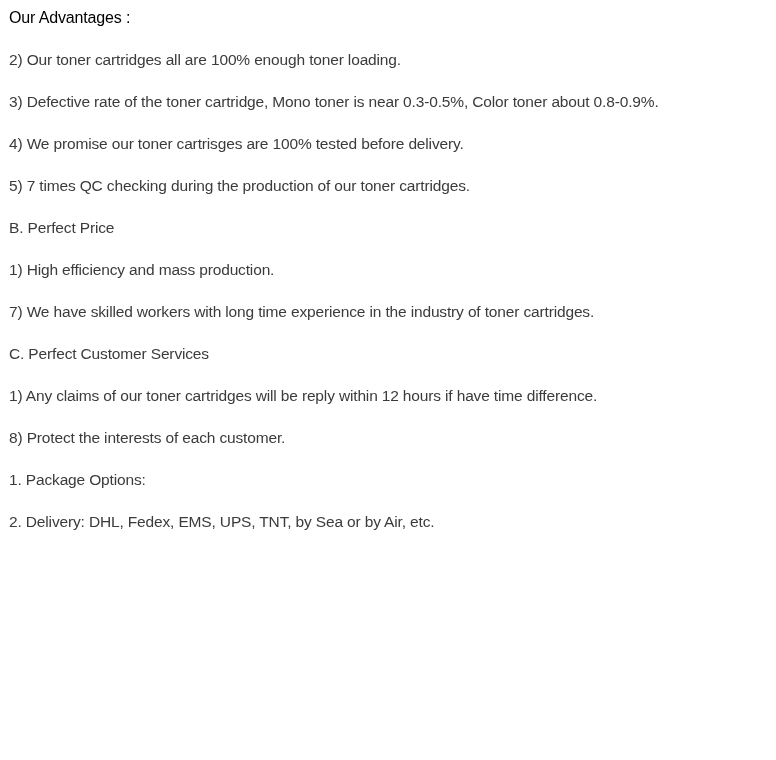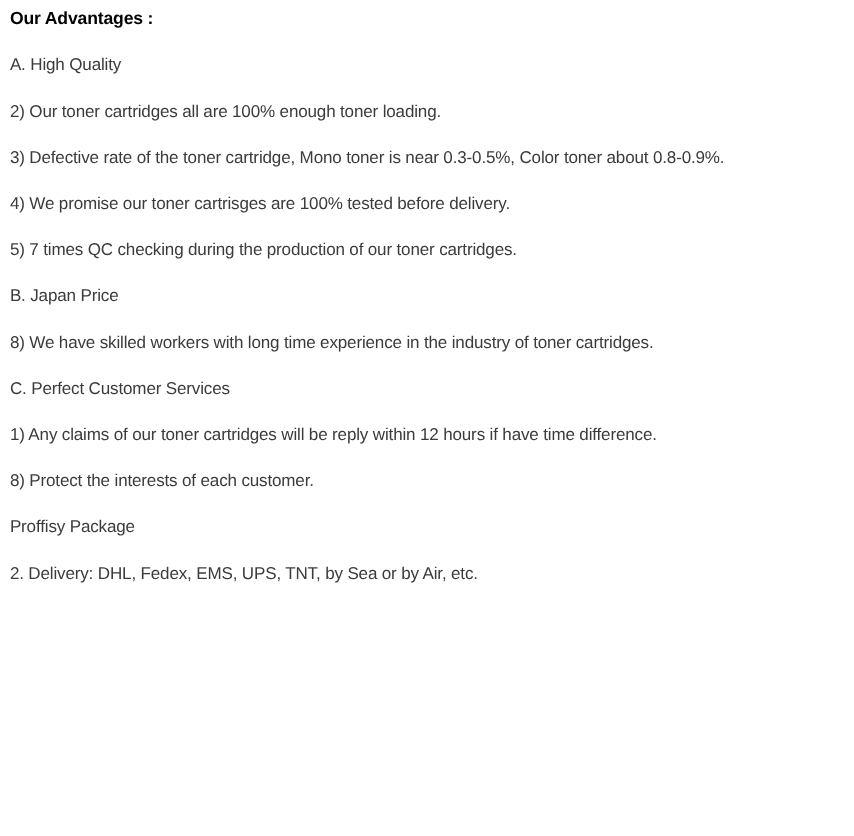--- a/index.html
+++ b/index.html
@@ -16,35 +16,35 @@
   }
   .doc p {
     font-size: 15.5px;
     line-height: 18px;
     margin: 0 0 24px 0;
     color: #3b3b3b;
     letter-spacing: -0.15px;
     white-space: nowrap;
   }
   .doc p.heading {
-    font-weight: bold;
+    font-weight: normal;
     color: #000000;
     font-size: 16px;
   }
 </style>
 </head>
 <body>
 
 <div class="doc">
   <p class="heading">Our Advantages :</p>
-  <p>A. High Quality</p>
   <p>2) Our toner cartridges all are 100% enough toner loading.</p>
   <p>3) Defective rate of the toner cartridge, Mono toner is near 0.3-0.5%, Color toner about 0.8-0.9%.</p>
   <p>4) We promise our toner cartrisges are 100% tested before delivery.</p>
   <p>5) 7 times QC checking during the production of our toner cartridges.</p>
-  <p>B. Japan Price</p>
-  <p>8) We have skilled workers with long time experience in the industry of toner cartridges.</p>
+  <p>B. Perfect Price</p>
+  <p>1) High efficiency and mass production.</p>
+  <p>7) We have skilled workers with long time experience in the industry of toner cartridges.</p>
   <p>C. Perfect Customer Services</p>
   <p>1) Any claims of our toner cartridges will be reply within 12 hours if have time difference.</p>
   <p>8) Protect the interests of each customer.</p>
-  <p>Proffisy Package</p>
+  <p>1. Package Options:</p>
   <p>2. Delivery: DHL, Fedex, EMS, UPS, TNT, by Sea or by Air, etc.</p>
 </div>
 
 </body></html>

